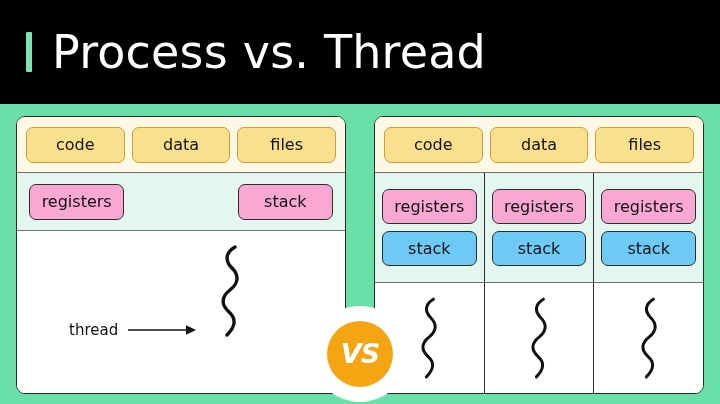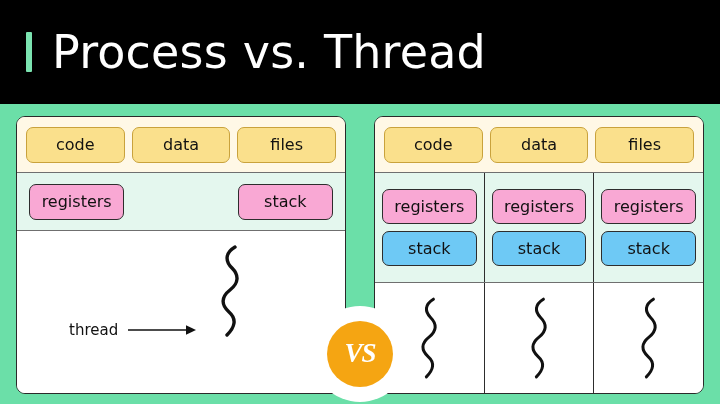--- a/index.html
+++ b/index.html
@@ -202,21 +202,20 @@
     justify-content: center;
   }
   .vs-text {
     color: #FFFFFF;
     font-size: 27px;
     font-weight: bold;
     font-style: italic;
     letter-spacing: -1px;
     line-height: 1;
     transform: translateY(-1px);
-    font-family: Liberation Serif, serif;
   }
 </style>
 </head>
 <body>
 
 <div id="app">
 
   <div class="header">
     <div class="header-accent"></div>
     <div class="header-title">Process vs. Thread</div>

